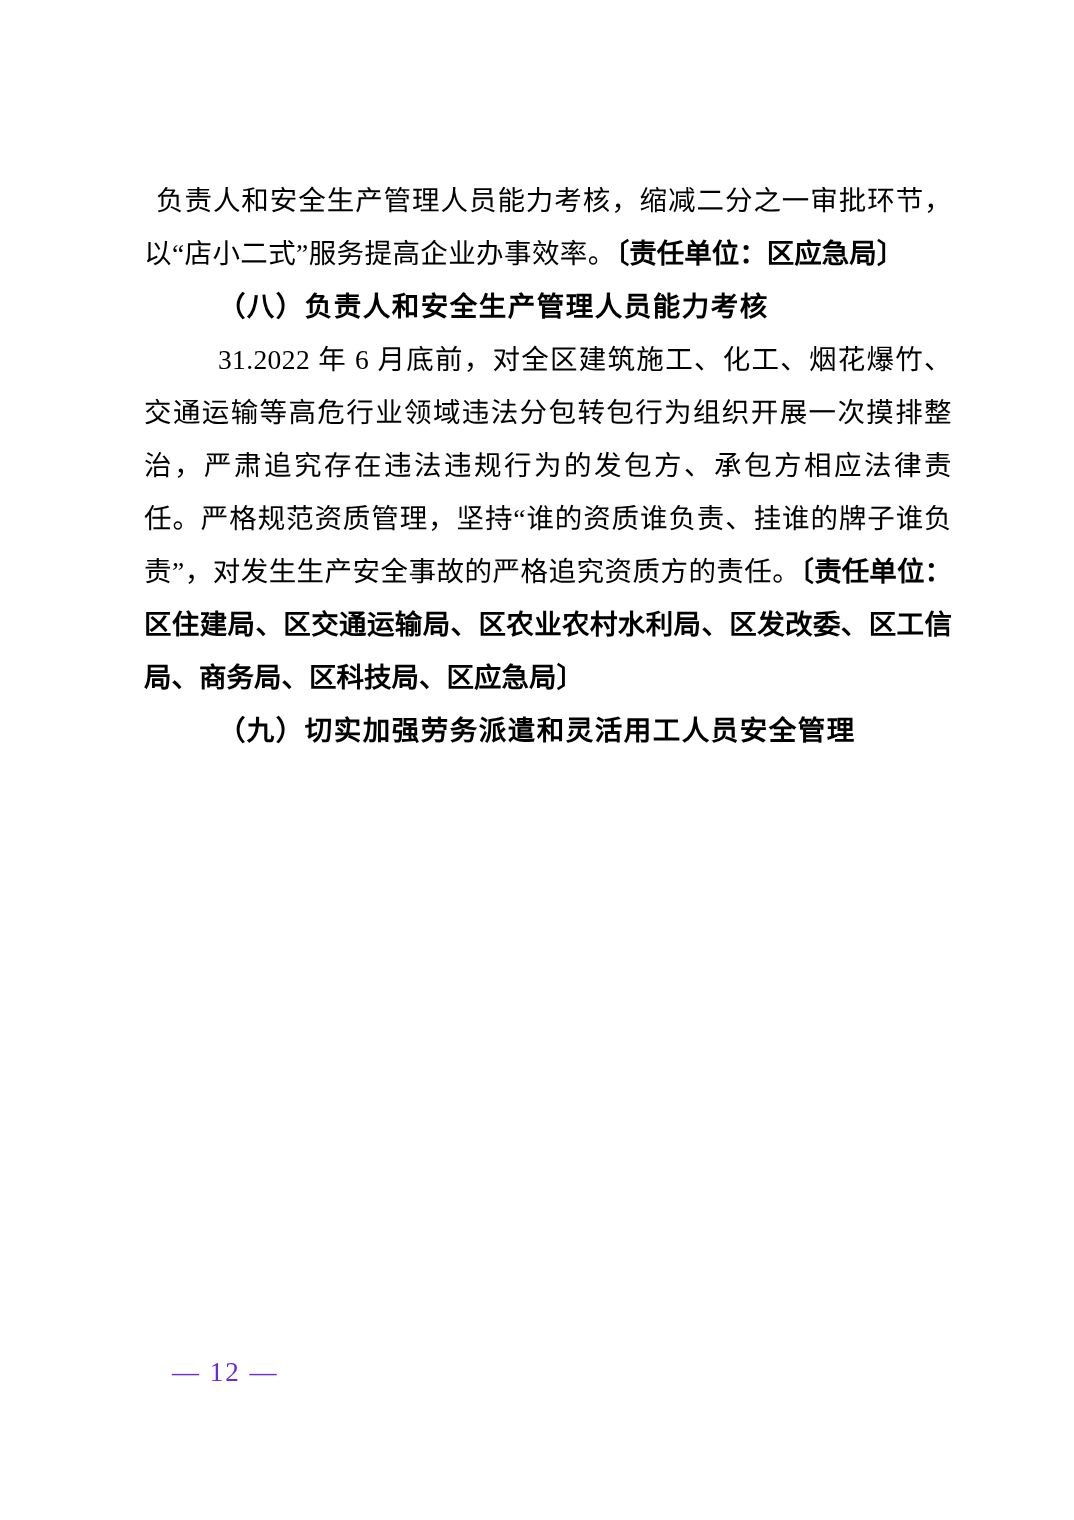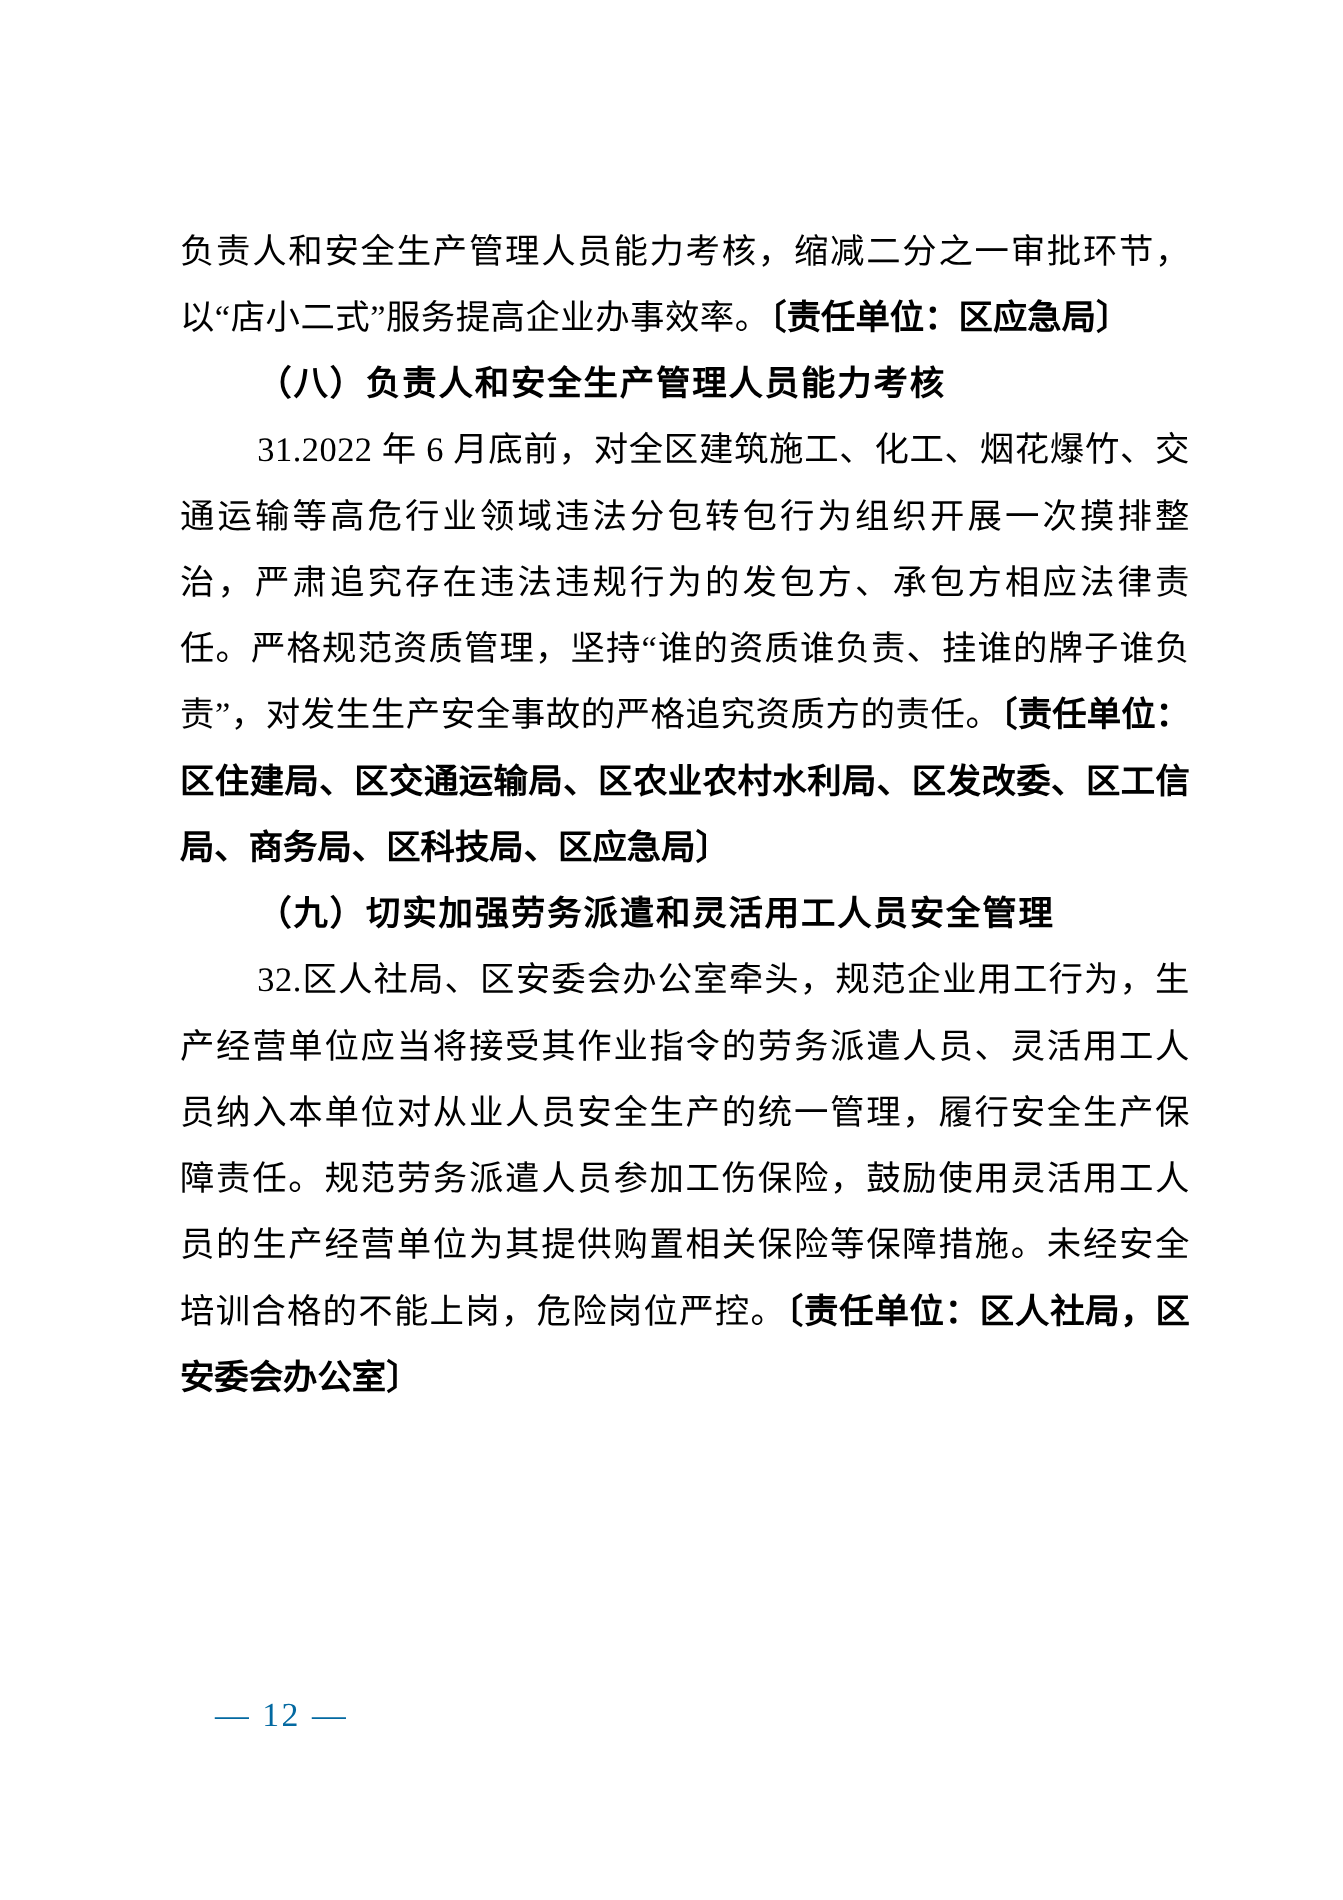--- a/index.html
+++ b/index.html
@@ -46,39 +46,39 @@
     letter-spacing: 1.5px;
   }
   
   .run-bold {
     font-family: Liberation Sans, sans-serif;
     font-weight: 700;
     letter-spacing: 0;
   }
   .run-normal {
     font-weight: 400;
+    margin-left: 12px;
   }
   .page-footer {
     position: absolute;
     left: 172px;
     top: 1352px;
     font-family: "Liberation Serif", serif;
     font-size: 27px;
     line-height: 40px;
     letter-spacing: 2px;
-    color: #0369a1;
+    color: #6d28d9;
   }
 </style>
 </head>
 <body>
 
 <div class="page">
   <main class="doc" id="doc-body">
       <div class="para continuation"><span class="run-normal">负责人和安全生产管理人员能力考核，缩减二分之一审批环节，以“店小二式”服务提高企业办事效率。</span><span class="run-bold">〔责任单位：区应急局〕</span></div>
       <div class="para header"><span class="run-normal">（八）负责人和安全生产管理人员能力考核</span></div>
       <div class="para body"><span class="run-normal">31.2022 年 6 月底前，对全区建筑施工、化工、烟花爆竹、交通运输等高危行业领域违法分包转包行为组织开展一次摸排整治，严肃追究存在违法违规行为的发包方、承包方相应法律责任。严格规范资质管理，坚持“谁的资质谁负责、挂谁的牌子谁负责”，对发生生产安全事故的严格追究资质方的责任。</span><span class="run-bold">〔责任单位：区住建局、区交通运输局、区农业农村水利局、区发改委、区工信局、商务局、区科技局、区应急局〕</span></div>
       <div class="para header"><span class="run-normal">（九）切实加强劳务派遣和灵活用工人员安全管理</span></div>
-      <div class="para body"><span class="run-normal">32.区人社局、区安委会办公室牵头，规范企业用工行为，生产经营单位应当将接受其作业指令的劳务派遣人员、灵活用工人员纳入本单位对从业人员安全生产的统一管理，履行安全生产保障责任。规范劳务派遣人员参加工伤保险，鼓励使用灵活用工人员的生产经营单位为其提供购置相关保险等保障措施。未经安全培训合格的不能上岗，危险岗位严控。</span><span class="run-bold">〔责任单位：区人社局，区安委会办公室〕</span></div>
     </main>
   <footer class="page-footer">
     <span>— 12 —</span>
   </footer>
 </div>
 
 </body></html>

